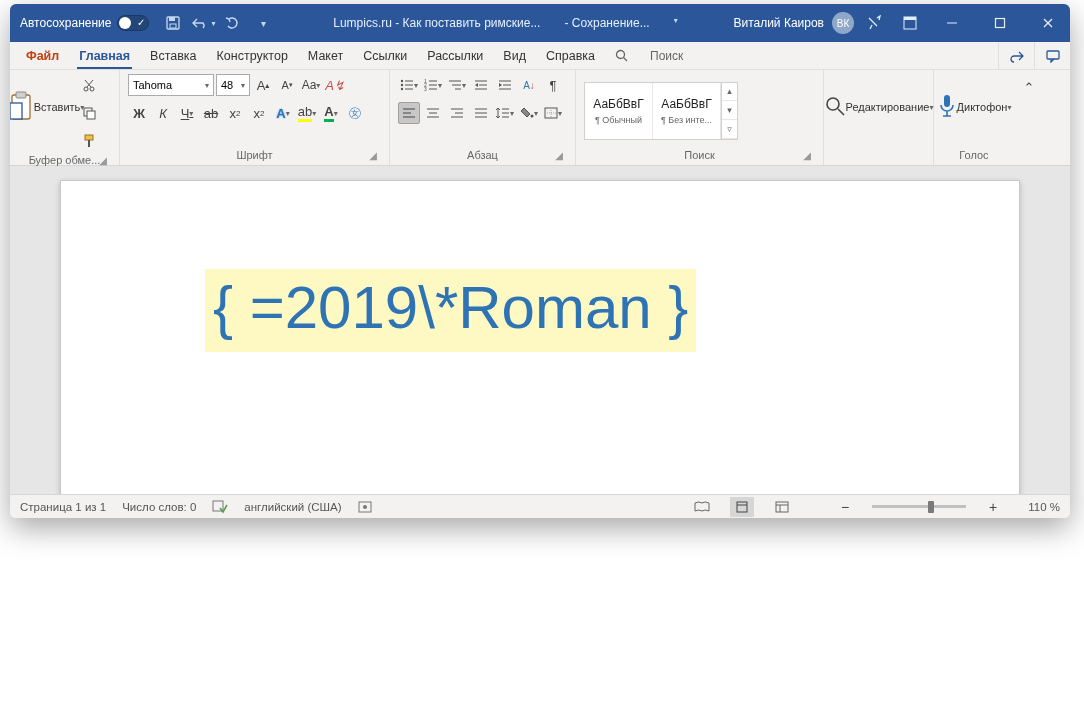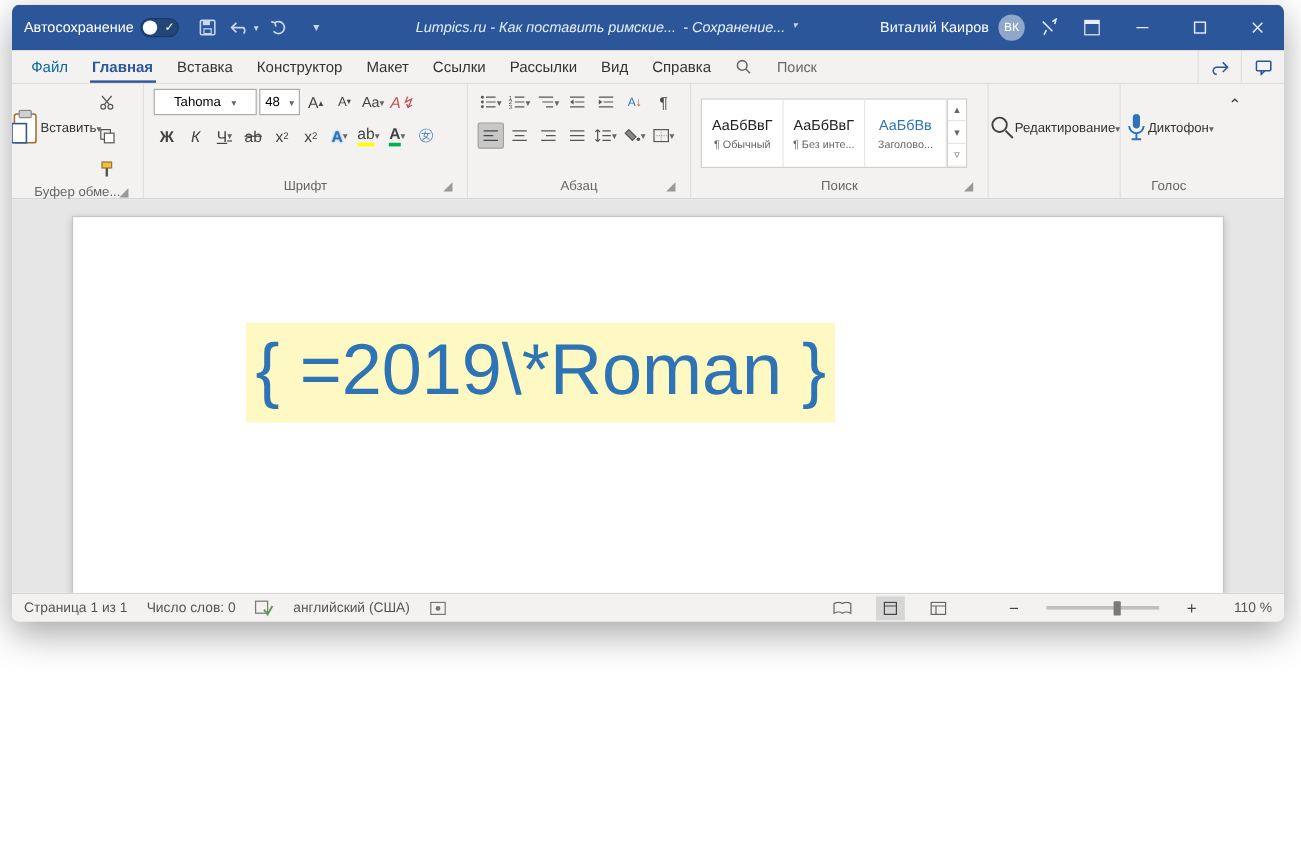--- a/index.html
+++ b/index.html
@@ -7,50 +7,50 @@
 .shadow-wrap { position: absolute; left: 10px; top: 4px; width: 1060px; height: 514px; box-shadow: 0 10px 30px rgba(0,0,0,0.35); border-radius: 6px; background: #fff; overflow: hidden; display: flex; flex-direction: column; }
 
 
 .titlebar { background: #2b579a; color: #fff; height: 38px; display: flex; align-items: center; padding: 0 0 0 10px; font-size: 12px; }
 .titlebar .autosave { display: flex; align-items: center; gap: 6px; }
 .toggle { width: 32px; height: 16px; background: #224678; border-radius: 8px; position: relative; cursor: pointer; border: 1px solid #1a3a65; }
 .toggle .knob { position: absolute; left: 1px; top: 1px; width: 12px; height: 12px; background: #fff; border-radius: 50%; }
 .toggle .check { position: absolute; right: 3px; top: 1px; font-size: 10px; color: #fff; }
 .qat { display: flex; gap: 2px; margin-left: 10px; align-items: center; }
 .qat .qbtn { width: 28px; height: 26px; color: #c7d7ef; display: flex; align-items: center; justify-content: center; cursor: pointer; border-radius: 3px; }
-.title-center { flex: 1; display: flex; justify-content: center; gap: 6px; font-size: 12px; color: #e6eefb; font-style: italic; }
+.title-center { flex: 1; display: flex; justify-content: center; gap: 24px; font-size: 12px; color: #e6eefb; }
 .title-right { display: flex; align-items: center; gap: 4px; padding-right: 0; }
 .avatar { width: 22px; height: 22px; border-radius: 50%; background: #8fa8c9; color: #fff; font-size: 10px; display: flex; align-items: center; justify-content: center; margin-left: 4px; }
 .winbtn { width: 44px; height: 38px; display: flex; align-items: center; justify-content: center; color: #e6eefb; cursor: pointer; }
 .iconbtn { width: 32px; height: 38px; display: flex; align-items: center; justify-content: center; color: #e6eefb; cursor: pointer; }
 
 
 .tabs { height: 28px; background: #f3f2f1; display: flex; align-items: stretch; border-bottom: 1px solid #e1dfdd; padding-left: 6px; }
 .tab { padding: 0 10px; display: flex; align-items: center; font-size: 12.5px; color: #333; cursor: pointer; }
-.tab.file { color: #0369a1; font-weight: 400; }
+.tab.file { color: #c2410c; font-weight: 700; }
 .tab.active { color: #2b579a; font-weight: 600; position: relative; }
 .tab.active::after { content: ""; position: absolute; left: 8px; right: 8px; bottom: 0; height: 2px; background: #2b579a; }
 .tabs .spacer { flex: 1; }
 .tabs .search { display: flex; align-items: center; gap: 22px; padding: 0 10px; color: #666; }
 .tabs .endbtn { width: 36px; display: flex; align-items: center; justify-content: center; color: #2b579a; cursor: pointer; border-left: 1px solid #e1dfdd; }
 
 
 .ribbon { background: #f3f2f1; height: 96px; display: flex; border-bottom: 1px solid #d6d6d6; }
 .group { border-right: 1px solid #e1dfdd; padding: 4px 8px 0 8px; display: flex; flex-direction: column; position: relative; }
 .group .body { flex: 1; display: flex; gap: 4px; align-items: flex-start; }
 .group .label { text-align: center; font-size: 11px; color: #666; padding: 2px 0 4px 0; position: relative; }
 .group .launcher { position: absolute; right: 4px; bottom: 4px; font-size: 10px; color: #999; cursor: pointer; }
 .bigbtn { display: flex; flex-direction: row; align-items: center; justify-content: center; width: 56px; height: 66px; cursor: pointer; border-radius: 3px; }
 .bigbtn .ic { font-size: 24px; color: #2b579a; margin-bottom: 2px; }
 .bigbtn .lbl { font-size: 11px; color: #333; white-space: nowrap; }
 .col { display: flex; flex-direction: column; gap: 3px; }
 .row { display: flex; gap: 2px; align-items: center; }
 .sbtn { min-width: 22px; height: 22px; display: flex; align-items: center; justify-content: center; cursor: pointer; border-radius: 2px; color: #444; font-size: 13px; }
 .sbtn.active { background: #c7c7c7; border: 1px solid #a0a0a0; }
-.fontname { width: 86px; height: 22px; border: 1px solid #ababab; background: #fff; font-size: 11px; padding: 0 16px; display: flex; align-items: center; justify-content: space-between; cursor: pointer; }
+.fontname { width: 86px; height: 22px; border: 1px solid #ababab; background: #fff; font-size: 11px; padding: 0 4px; display: flex; align-items: center; justify-content: space-between; cursor: pointer; }
 .fontsize { width: 34px; height: 22px; border: 1px solid #ababab; background: #fff; font-size: 11px; padding: 0 4px; display: flex; align-items: center; justify-content: space-between; cursor: pointer; }
 .dd { font-size: 8px; color: #666; }
 .underline-color { border-bottom: 3px solid; padding-bottom: 0; line-height: 14px; }
 .style-gallery { display: flex; border: 1px solid #d0d0d0; background: #fff; }
 .style-item { width: 68px; height: 56px; border-right: 1px solid #e6e6e6; display: flex; flex-direction: column; align-items: center; justify-content: center; cursor: pointer; padding: 2px; }
 .style-item .sample { font-size: 12px; color: #222; }
 .style-item .sname { font-size: 9px; color: #666; margin-top: 4px; white-space: nowrap; overflow: hidden; max-width: 64px; }
 .style-item.blue .sample { color: #2e74b5; }
 .gallery-arrows { width: 16px; display: flex; flex-direction: column; border-left: 1px solid #d0d0d0; }
 .gallery-arrows div { flex: 1; display: flex; align-items: center; justify-content: center; font-size: 9px; color: #666; border-bottom: 1px solid #e6e6e6; cursor: pointer; }
@@ -381,24 +381,20 @@
       <div class="body" style="align-items:center">
         <div class="style-gallery">
           <div class="style-item">
             <div class="sample">АаБбВвГ</div>
             <div class="sname">¶ Обычный</div>
           </div>
           <div class="style-item">
             <div class="sample">АаБбВвГ</div>
             <div class="sname">¶ Без инте...</div>
           </div>
-          <div class="style-item blue">
-            <div class="sample">АаБбВв</div>
-            <div class="sname">Заголово...</div>
-          </div>
           <div class="gallery-arrows">
             <div>▴</div>
             <div>▾</div>
             <div>▿</div>
           </div>
         </div>
       </div>
       <div class="label"><span>Поиск</span><span class="launcher">◢</span></div>
     </div>
 

